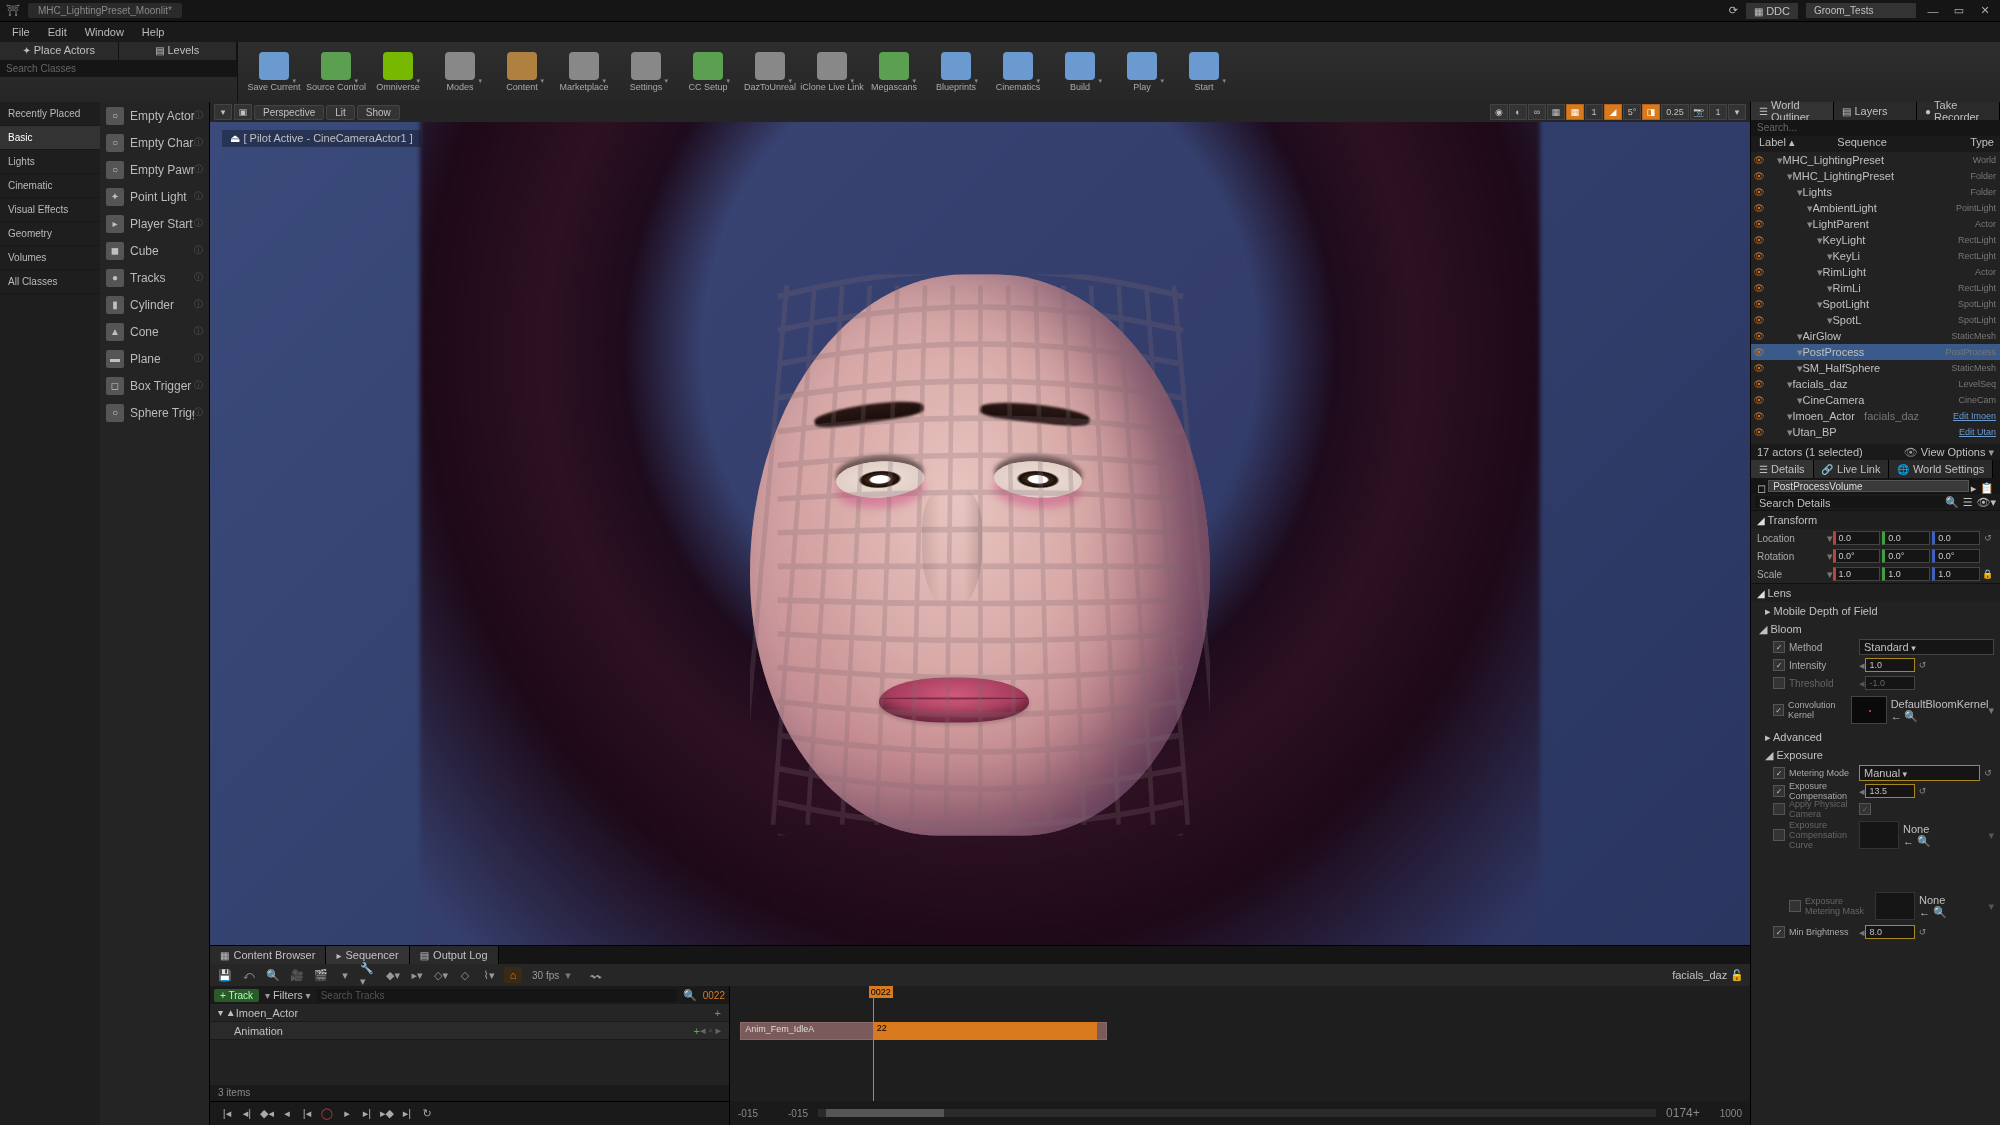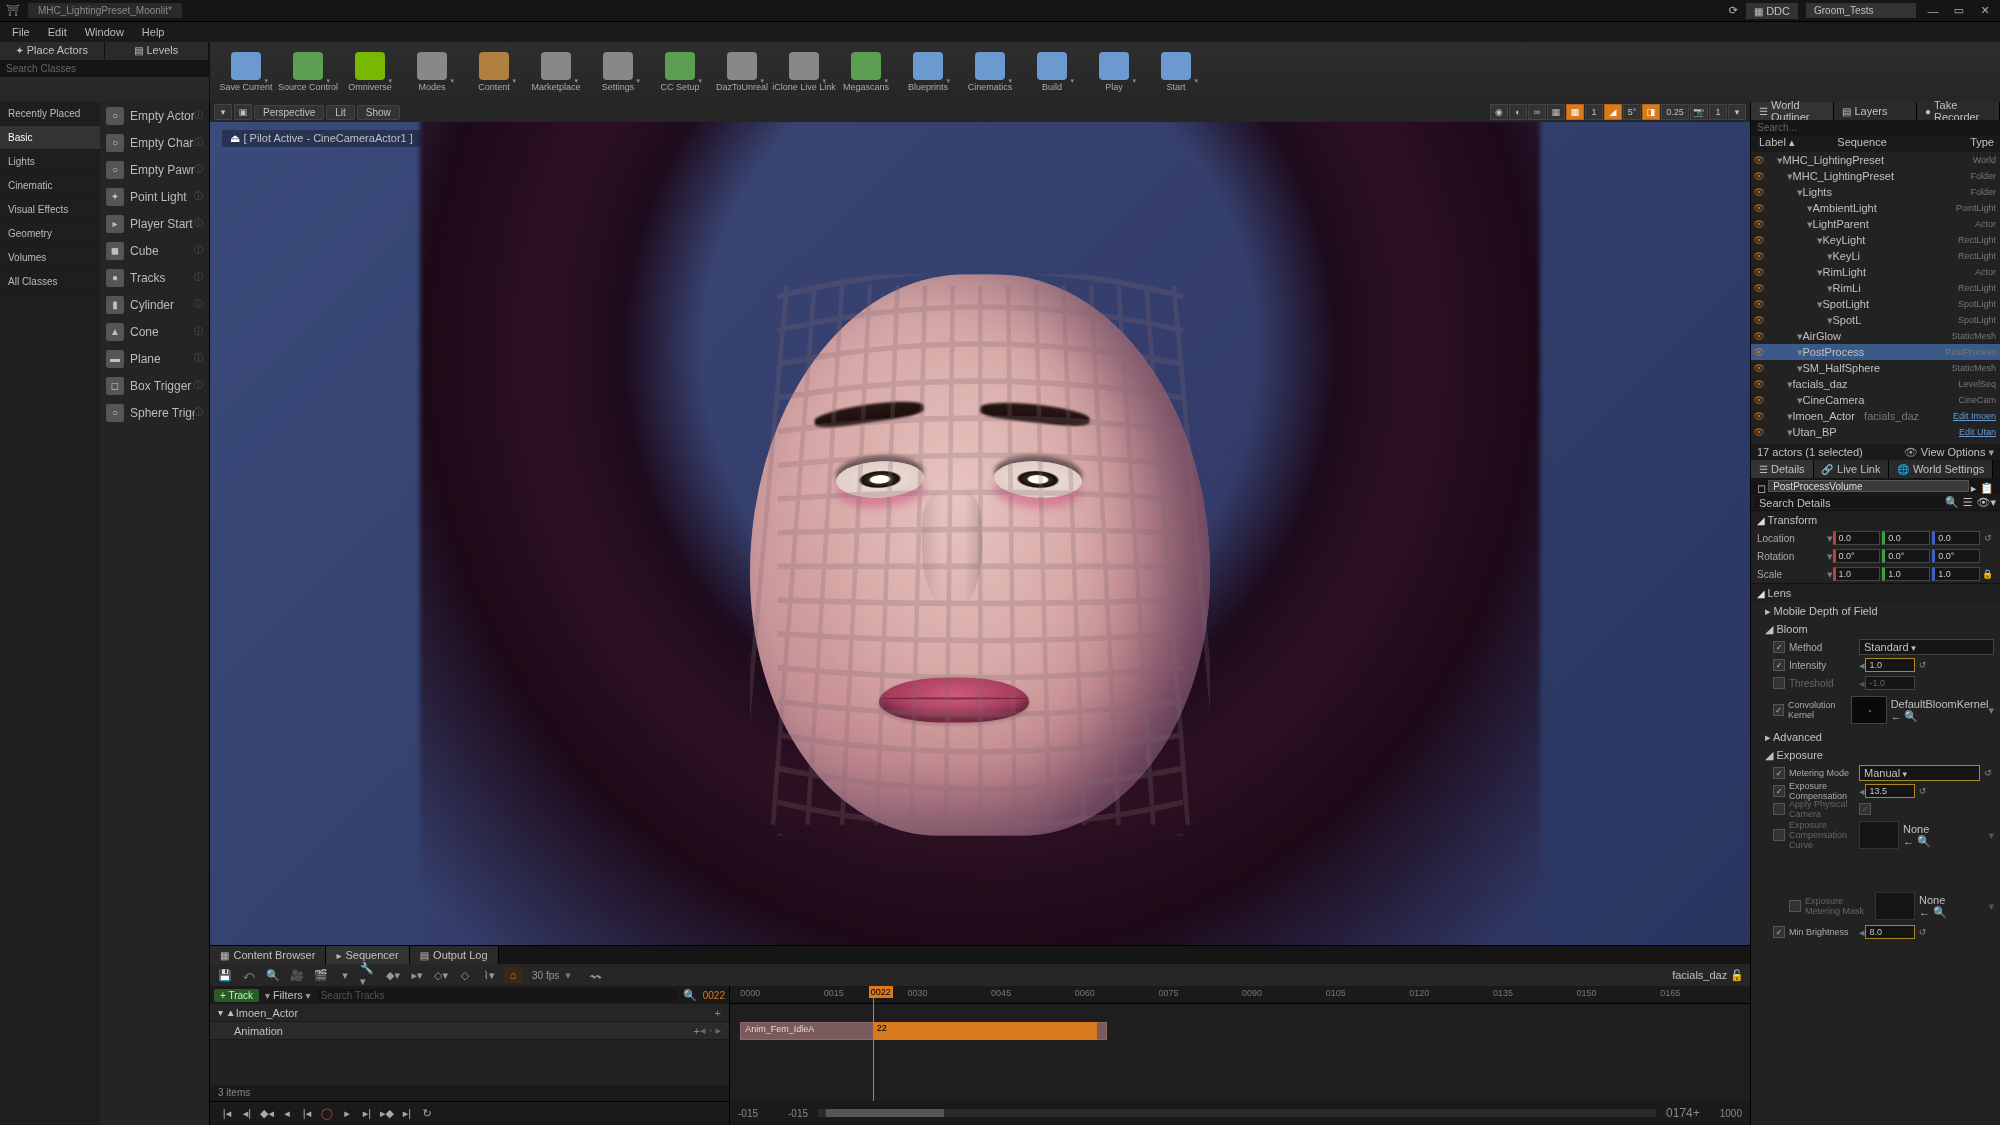--- a/index.html
+++ b/index.html
@@ -5,21 +5,21 @@
 * { margin:0; padding:0; box-sizing:border-box; font-family:"Segoe UI",Tahoma,sans-serif; font-size:11px; color:#c0c0c0; user-select:none; }
 body { background:#1a1a1a; width:2000px; height:1125px; overflow:hidden; position:relative; }
 .titlebar { height:22px; background:#151515; display:flex; align-items:center; padding:0 6px; border-bottom:1px solid #000; }
 .titlebar .tab { background:#2a2a2a; padding:2px 10px; border-radius:2px; font-size:10px; color:#888; }
 .titlebar .right { margin-left:auto; display:flex; gap:8px; align-items:center; }
 .titlebar .ddc { background:#333; padding:2px 8px; font-size:10px; }
 .titlebar .winbtn { width:18px; text-align:center; color:#aaa; }
 .menubar { height:20px; background:#1a1a1a; display:flex; align-items:center; padding:0 4px; gap:2px; }
 .menubar span { padding:2px 8px; font-size:11px; color:#bbb; }
 .toolbar-row { height:60px; background:linear-gradient(#2e2e2e,#262626); display:flex; }
-.toolbar-left { width:210px; display:flex; flex-direction:column; border-right:1px solid #111; }
+.toolbar-left { width:238px; display:flex; flex-direction:column; border-right:1px solid #111; }
 .toolbar-left .tabrow { display:flex; height:18px; background:#222; }
 .toolbar-left .tabrow div { flex:1; text-align:center; font-size:10px; padding:2px; background:#2a2a2a; border-right:1px solid #111; }
 .toolbar-main { flex:1; display:flex; align-items:center; padding:0 8px; gap:6px; }
 .tbtn { display:flex; flex-direction:column; align-items:center; justify-content:center; width:56px; height:54px; position:relative; }
 .tbtn .ticon { width:30px; height:28px; border-radius:4px; margin-bottom:2px; }
 .tbtn .tlabel { font-size:9px; color:#aaa; white-space:nowrap; }
 .tbtn .drop { position:absolute; bottom:14px; right:6px; font-size:7px; color:#888; }
 .main-area { display:flex; height:calc(100% - 22px - 20px - 60px); }
 .left-panel { width:210px; background:#222; display:flex; border-right:1px solid #000; }
 .left-cats { width:100px; background:#1e1e1e; }
@@ -437,34 +437,20 @@
             <span class="pbtn">|◂</span>
             <span class="pbtn" style="color:#c04040;">◯</span>
             <span class="pbtn">▸</span>
             <span class="pbtn">▸|</span>
             <span class="pbtn">▸◆</span>
             <span class="pbtn">▸|</span>
             <span class="pbtn">↻</span>
           </div>
         </div>
         <div class="seq-timeline">
-          <div class="ruler" id="seq-ruler">
-              <div class="tick" style="left: 1%;">0000</div>
-              <div class="tick" style="left: 9.2%;">0015</div>
-              <div class="tick" style="left: 17.4%;">0030</div>
-              <div class="tick" style="left: 25.6%;">0045</div>
-              <div class="tick" style="left: 33.8%;">0060</div>
-              <div class="tick" style="left: 42%;">0075</div>
-              <div class="tick" style="left: 50.2%;">0090</div>
-              <div class="tick" style="left: 58.4%;">0105</div>
-              <div class="tick" style="left: 66.6%;">0120</div>
-              <div class="tick" style="left: 74.8%;">0135</div>
-              <div class="tick" style="left: 83%;">0150</div>
-              <div class="tick" style="left: 91.2%;">0165</div>
-            </div>
           <div class="playhead" style="left:14%;">
               <div class="flag">0022</div>
             </div>
           <div class="clip" style="left:1%;width:36%;">Anim_Fem_IdleA</div>
           <div class="clip2" style="left:14%;width:22%;">22</div>
           <div style="position:absolute;bottom:0;left:0;right:0;height:24px;background:#1a1a1a;display:flex;align-items:center;padding:0 8px;">
             <span class="num" style="font-size:10px;color:#888;">-015</span>
             <span style="width:30px;"></span>
             <span class="num" style="font-size:10px;color:#888;">-015</span>
             <div style="flex:1;height:8px;background:#2a2a2a;margin:0 10px;position:relative;">
@@ -676,21 +662,21 @@
             </div>
           <span class="lock">🔒</span>
         </div>
       </div>
 
       <div class="sect">
           <div class="shdr">◢ <span>Lens</span></div>
         <div class="prop" style="padding-left:14px;color:#999;">
             <span>▸ <span>Mobile Depth of Field</span></span>
           </div>
-        <div class="prop" style="padding-left:14px;color:#ddd;">
+        <div class="prop" style="padding-left:8px;color:#ddd;">
             <span>◢ <span>Bloom</span></span>
           </div>
         <div class="prop" style="padding-left:22px;">
             <span class="cb">✓</span>
             <span class="plabel">Method</span>
             <div class="dd"><span>Standard</span> ▾</div>
           </div>
         <div class="prop yellow" style="padding-left:22px;">
             <span class="cb">✓</span>
             <span class="plabel">Intensity</span>

